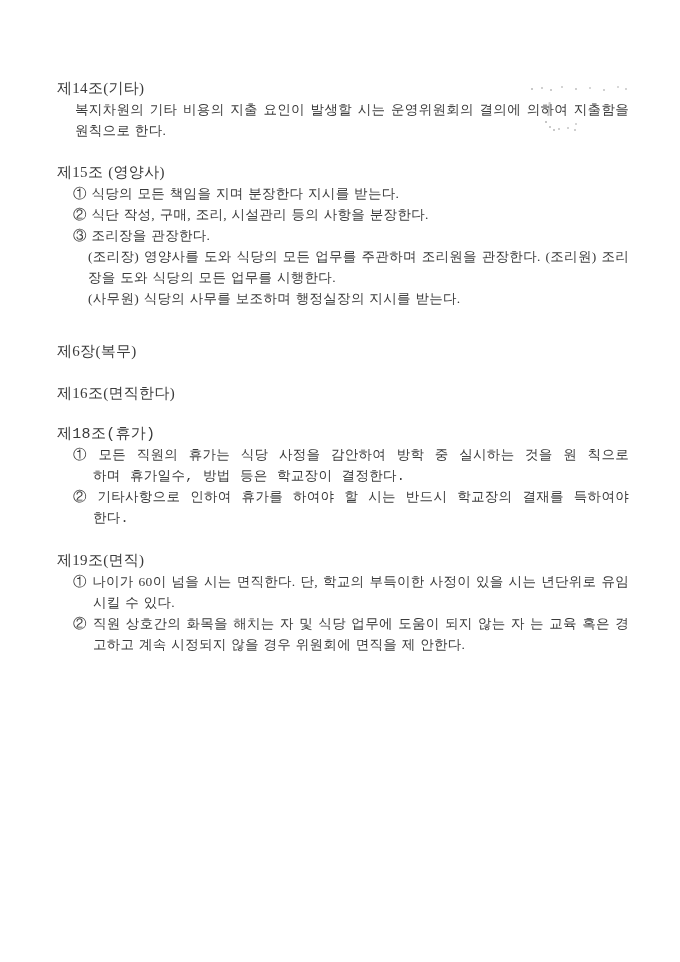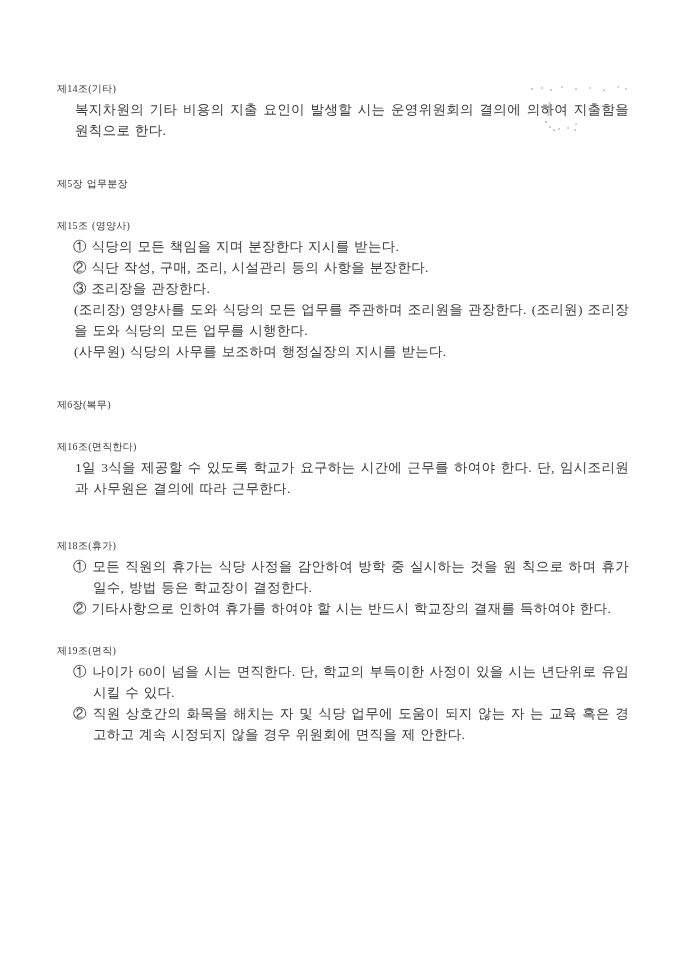--- a/index.html
+++ b/index.html
@@ -17,42 +17,42 @@
     left: 57px;
     top: 78px;
     width: 572px;
     font-size: 13.5px;
     line-height: 21px;
     letter-spacing: 0.3px;
     word-spacing: 1px;
   }
   .title {
     font-weight: normal;
-    font-size: 10px;
+    font-size: 15px;
     line-height: 21px;
     margin: 0;
     text-align: left;
   }
   p { margin: 0; }
   .body-para {
     margin-left: 18px;
     text-align: justify;
   }
   .item {
     margin-left: 16px;
     padding-left: 20px;
     text-indent: -20px;
     text-align: justify;
   }
   .sub {
-    margin-left: 17px;
+    margin-left: 31px;
     text-align: justify;
   }
   .mt32 { margin-top: 32px; }
-  .mt24 { margin-top: 36px; }
+  .mt24 { margin-top: 20px; font-family: Liberation Mono, monospace; }
   .mt21 { margin-top: 21px; }
   .mt14 { margin-top: 14px; }
 
   
   .scan-dots-a {
     position: absolute; left: 531px; top: 88px;
     width: 2px; height: 2px; background: #c9c9c9;
     box-shadow: 10px -1px 0 #d0d0d0, 19px 1px 0 #cccccc, 30px -2px 0 #d4d4d4,
                 44px 0 0 #cfcfcf, 58px -1px 0 #d7d7d7, 72px 1px 0 #d1d1d1,
                 86px -2px 0 #d9d9d9, 94px 0 0 #d4d4d4;
@@ -76,40 +76,36 @@
 <div class="scan-stroke"></div>
 <div class="scan-dots-b"></div>
 
 <div class="content">
 
   <section>
     <h3 class="title">제14조(기타)</h3>
     <p class="body-para">복지차원의 기타 비용의 지출 요인이 발생할 시는 운영위원회의 결의에 의하여 지출함을 원칙으로 한다.</p>
   </section>
 
-  <section class="mt32">
-    <h3 class="title">제5장 업무분장</h3>
-  </section>
 
   <section class="mt21">
     <h3 class="title">제15조 (영양사)</h3>
     <p class="item">① 식당의 모든 책임을 지며 분장한다 지시를 받는다.</p>
     <p class="item">② 식단 작성, 구매, 조리, 시설관리 등의 사항을 분장한다.</p>
     <p class="item">③ 조리장을 관장한다.</p>
     <p class="sub">(조리장) 영양사를 도와 식당의 모든 업무를 주관하며 조리원을 관장한다. (조리원) 조리장을 도와 식당의 모든 업무를 시행한다.</p>
     <p class="sub">(사무원) 식당의 사무를 보조하며 행정실장의 지시를 받는다.</p>
   </section>
 
   <section class="mt32">
     <h3 class="title">제6장(복무)</h3>
   </section>
 
   <section class="mt21">
     <h3 class="title">제16조(면직한다)</h3>
-    <p class="body-para">1일 3식을 제공할 수 있도록 학교가 요구하는 시간에 근무를 하여야 한다. 단, 임시조리원과 사무원은 결의에 따라 근무한다.</p>
   </section>
 
 
   <section class="mt24">
     <h3 class="title">제18조(휴가)</h3>
     <p class="item">① 모든 직원의 휴가는 식당 사정을 감안하여 방학 중 실시하는 것을 원 칙으로 하며 휴가일수, 방법 등은 학교장이 결정한다.</p>
     <p class="item">② 기타사항으로 인하여 휴가를 하여야 할 시는 반드시 학교장의 결재를 득하여야 한다.</p>
   </section>
 
   <section class="mt21">

